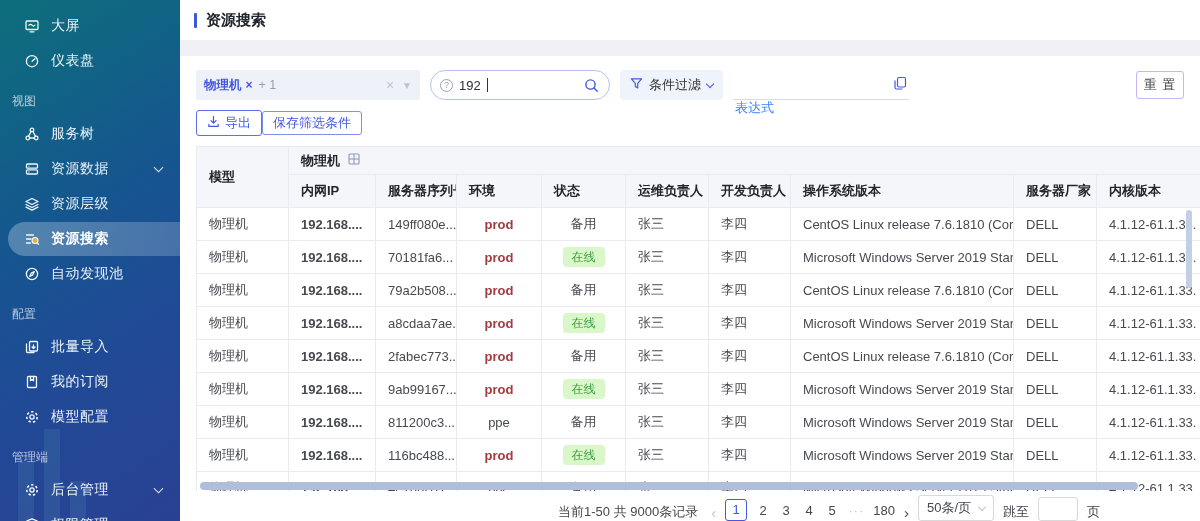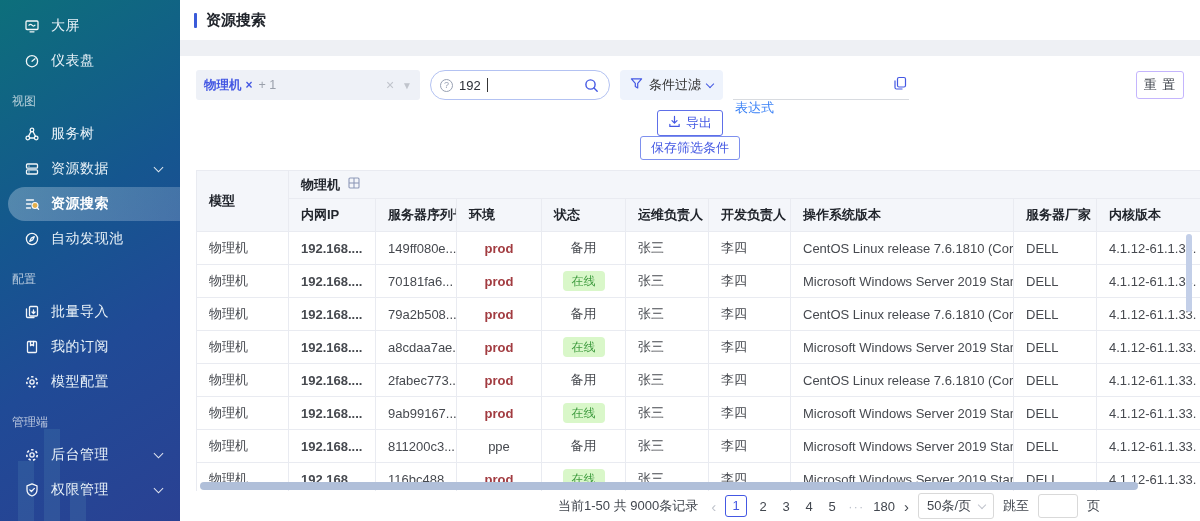--- a/index.html
+++ b/index.html
@@ -56,21 +56,21 @@
   .cond-filter { height:30px; background:#eef3fc; border-radius:4px; display:flex; align-items:center;
     gap:6px; padding:0 10px; cursor:pointer; color:#333; }
   .cond-filter .chev { width:6px; height:6px; border-right:1.5px solid #4458e3; border-bottom:1.5px solid #4458e3;
     transform:rotate(45deg); margin-top:-3px; }
   .expr { width:176px; height:30px; border-bottom:1px solid #d8dbe0; display:flex; align-items:center; padding:0 2px; }
   .expr .ph { color:#3b82f6; flex:1;margin-top:46px; }
   .filter-spacer { flex:1; }
   .btn { background:#fff; border-radius:3px; cursor:pointer; font-size:13px;
     display:inline-flex; align-items:center; justify-content:center; gap:5px; }
   .btn.reset { width:48px; height:28px; border:1px solid #c4b5fd; color:#3c4049; letter-spacing:1px; }
-  .action-row { display:flex; align-items:center; padding:10px 16px;flex-direction:column; }
+  .action-row { display:flex; align-items:center; padding:10px 16px; }
   .btn.export { height:26px; padding:0 10px; border:1px solid #5e6fe8; color:#4458e3; }
   .btn.save { height:24px; padding:0 10px; border:1px solid #7e90ee; color:#4458e3; }
 
   
   .table-wrap { position:relative; flex:1; margin-left:16px; overflow:hidden; min-height:0; }
   table.grid { border-collapse:collapse; table-layout:fixed; width:1030px; }
   .grid th, .grid td { border:1px solid #e9ebf1; padding:0 12px; height:33px; font-size:13px;
     text-align:left; white-space:nowrap; overflow:hidden; }
   .grid thead th { background:#f4f6fa; color:#21252c; font-weight:bold; }
   .grid .group-th { height:28px; }
@@ -80,21 +80,21 @@
   td.c-env, td.c-status { text-align:center; }
   .env-prod { color:#a23c41; font-weight:bold; }
   .badge-online { display:inline-block; background:#d9f7c9; color:#3f9c3f; border-radius:4px;
     padding:2px 9px; font-size:12px; line-height:16px; }
   .hbar { position:absolute; left:4px; bottom:1px; width:938px; height:8px; background:#b0bfd9;
     border-radius:4px; cursor:pointer; }
   .vbar { position:absolute; right:8px; top:64px; width:6px; height:78px; background:#c3cfe8;
     border-radius:3px; cursor:pointer; }
 
   
-  .pagination { height:30px; display:flex; align-items:center; justify-content:flex-end;
+  .pagination { height:30px; display:flex; align-items:flex-end; justify-content:flex-end;
     padding-right:100px; gap:9px; color:#42474f; background:#fff; }
   .pg-summary { margin-right:4px; }
   .pg-prev { color:#c0c4cc; font-size:15px; cursor:default; }
   .pg-next { color:#42474f; font-size:15px; cursor:pointer; }
   .pg-num { min-width:14px; text-align:center; cursor:pointer; }
   .pg-num.active { min-width:22px; height:22px; line-height:20px; border:1px solid #4458e3;
     border-radius:3px; color:#4458e3; background:#fff; }
   .pg-ellipsis { color:#bfc3cc; letter-spacing:1px; }
   .size-select { height:26px; border:1px solid #d9d9d9; border-radius:3px; padding:0 8px;
     display:flex; align-items:center; gap:8px; cursor:pointer; color:#42474f; }
@@ -144,20 +144,30 @@
         <div class="side-item">
           <span class="ic">
             <svg width="16" height="16" viewBox="0 0 16 16">
               <rect x="2.5" y="3" width="11" height="4.2" rx="1" fill="none" stroke="rgba(255,255,255,0.95)" stroke-width="1.3" stroke-linecap="round" stroke-linejoin="round"></rect>
               <rect x="2.5" y="8.8" width="11" height="4.2" rx="1" fill="none" stroke="rgba(255,255,255,0.95)" stroke-width="1.3" stroke-linecap="round" stroke-linejoin="round"></rect>
               <path d="M5 5.1 h0.01 M5 10.9 h0.01" fill="none" stroke="rgba(255,255,255,0.95)" stroke-width="1.3" stroke-linecap="round" stroke-linejoin="round"></path>
             </svg>
           </span>
           <span class="lbl">资源数据</span>
           <span class="chev"></span>
+        </div>
+        <div class="side-item">
+          <span class="ic">
+            <svg width="16" height="16" viewBox="0 0 16 16">
+              <path d="M8 2.5 L14 5.5 L8 8.5 L2 5.5 Z" fill="none" stroke="rgba(255,255,255,0.95)" stroke-width="1.3" stroke-linecap="round" stroke-linejoin="round"></path>
+              <path d="M2 8.5 L8 11.5 L14 8.5" fill="none" stroke="rgba(255,255,255,0.95)" stroke-width="1.3" stroke-linecap="round" stroke-linejoin="round"></path>
+              <path d="M2 11.2 L8 14.2 L14 11.2" fill="none" stroke="rgba(255,255,255,0.95)" stroke-width="1.3" stroke-linecap="round" stroke-linejoin="round"></path>
+            </svg>
+          </span>
+          <span class="lbl">资源层级</span>
         </div>
         <div class="side-item active">
           <span class="ic">
             <svg width="16" height="16" viewBox="0 0 16 16">
               <path d="M2.5 4 h7 M2.5 8 h4.5 M2.5 12 h4" fill="none" stroke="rgba(255,255,255,0.95)" stroke-width="1.3" stroke-linecap="round" stroke-linejoin="round"></path>
               <circle cx="11" cy="9.5" r="3" fill="#e3af4a" stroke="rgba(255,255,255,0.95)" stroke-width="1.1"></circle>
               <path d="M13.2 11.8 L14.6 13.2" fill="none" stroke="rgba(255,255,255,0.95)" stroke-width="1.3" stroke-linecap="round" stroke-linejoin="round"></path>
             </svg>
           </span>
           <span class="lbl">资源搜索</span>

